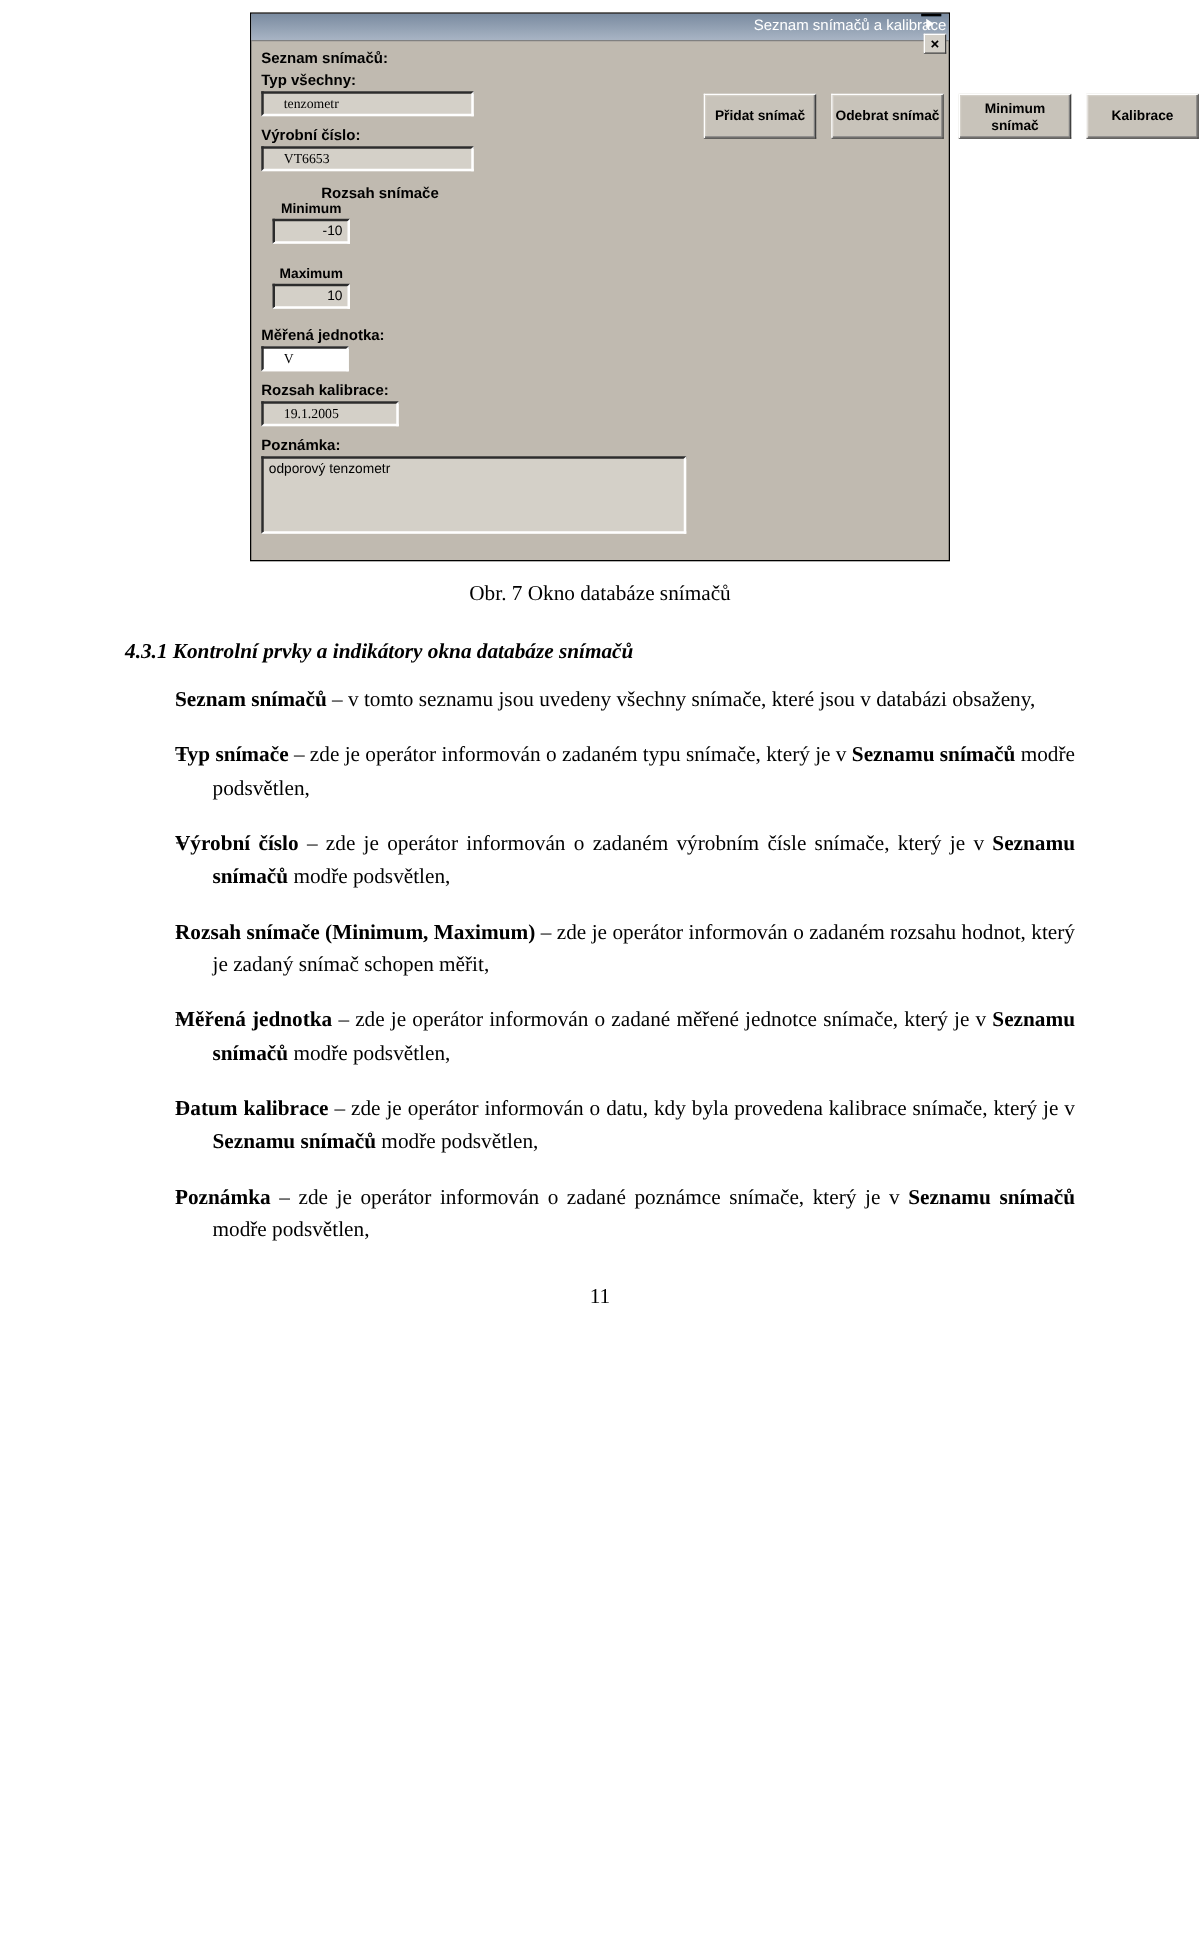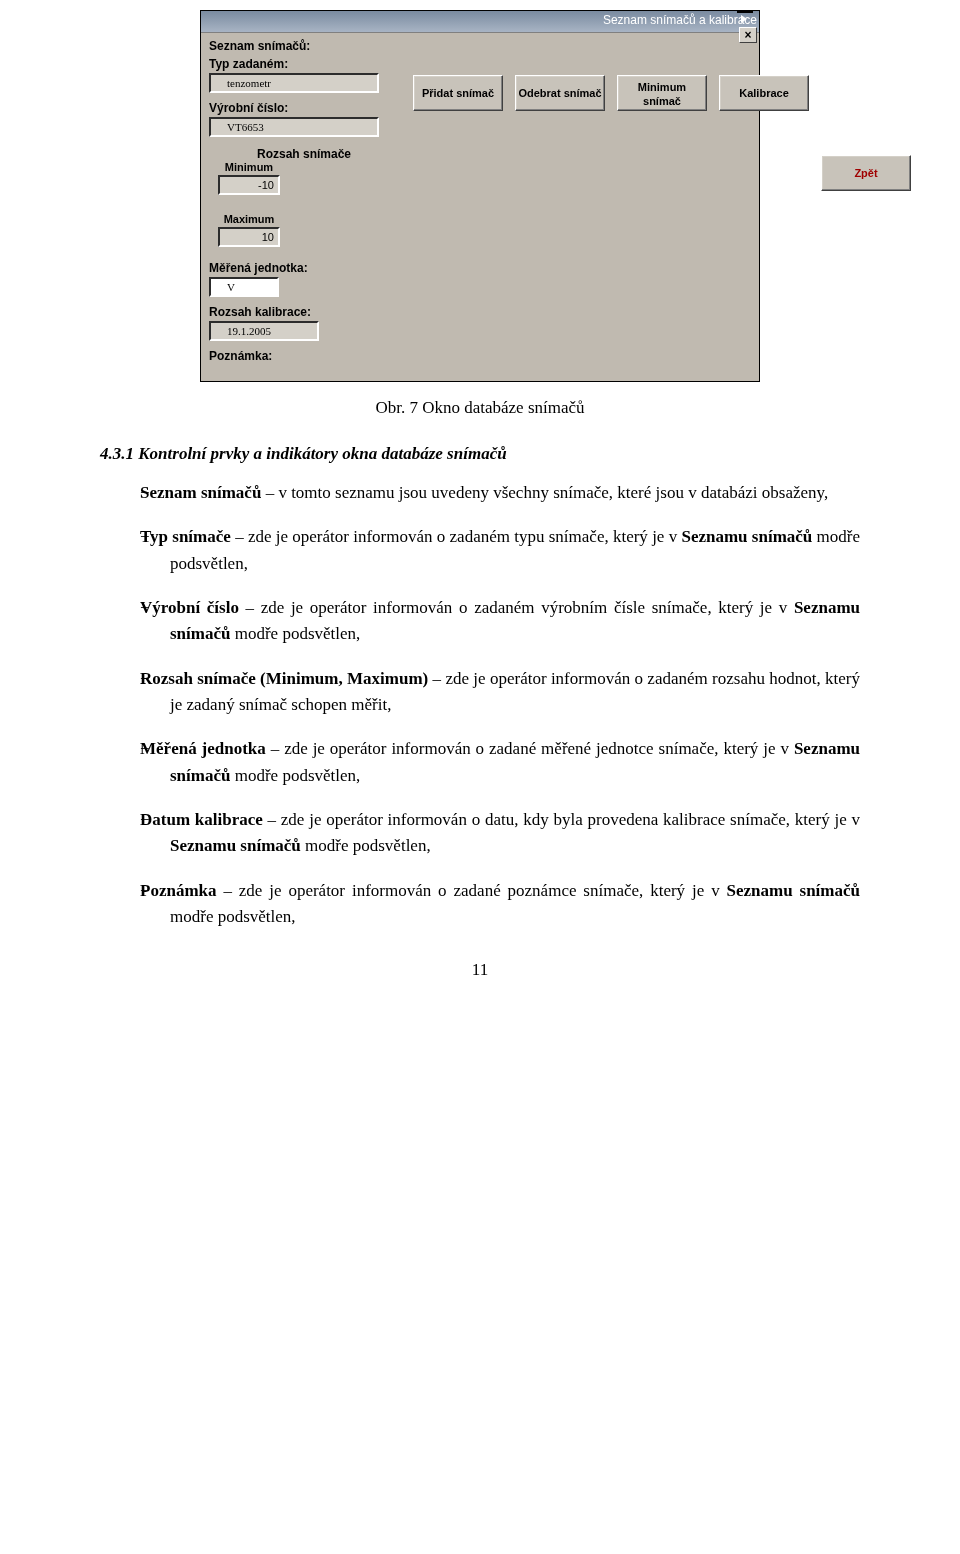--- a/index.html
+++ b/index.html
@@ -186,21 +186,21 @@
         <span class="titlebar-text">Seznam snímačů a kalibrace</span>
         <span class="close-btn">×</span>
       </div>
       <div class="win-body">
         <div class="bold-lbl">Seznam snímačů:</div>
         <div class="columns">
 
 
           <div class="col-fields">
             <div class="field-block" style="margin-top:4px">
-              <div class="field-label">Typ zadaném:</div>
+              <div class="field-label">Typ všechny:</div>
               <input readonly="" class="text-input" value="tenzometr" style="">
             </div>
             <div class="field-block">
               <div class="field-label">Výrobní číslo:</div>
               <input readonly="" class="text-input" value="VT6653" style="">
             </div>
             <div class="rozsah" style="width:190px">Rozsah snímače</div>
             <div class="minmax">
               <div class="half">
                 <div class="field-label">Minimum</div>
@@ -214,20 +214,21 @@
             <div class="field-block" style="margin-top:14px">
               <div class="field-label">Měřená jednotka:</div>
               <input readonly="" class="text-input white" style="width: 70px;" value="V">
             </div>
             <div class="field-block">
               <div class="field-label">Rozsah kalibrace:</div>
               <input readonly="" class="text-input" style="width: 110px;" value="19.1.2005">
             </div>
             <div class="field-block">
               <div class="field-label">Poznámka:</div>
+              <textarea readonly="" class="textarea" style="">odporový tenzometr</textarea>
             </div>
           </div>
 
           <div class="col-buttons">
             <button class="btn3d">Přidat snímač</button>
             <button class="btn3d">Odebrat snímač</button>
             <button class="btn3d">Minimum snímač</button>
             <button class="btn3d">Kalibrace</button>
             <button class="btn3d back">Zpět</button>
           </div>

